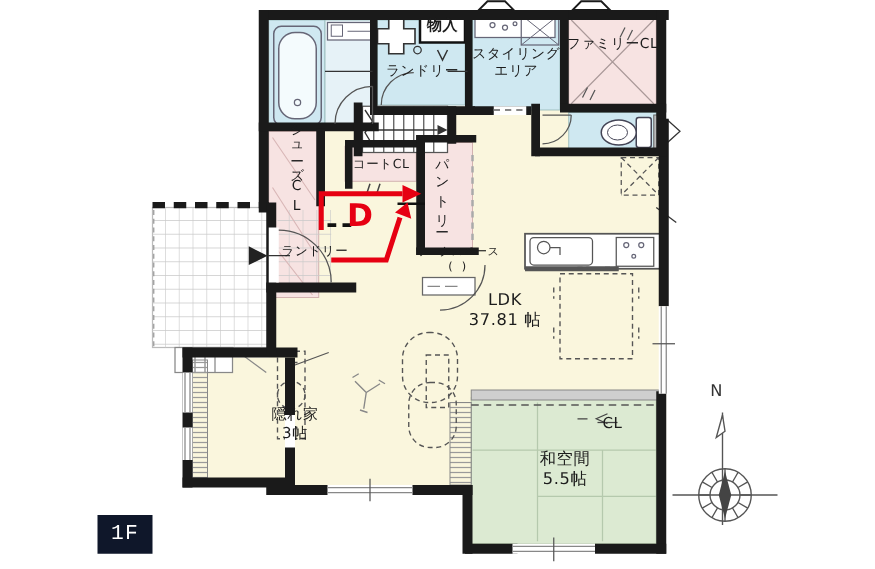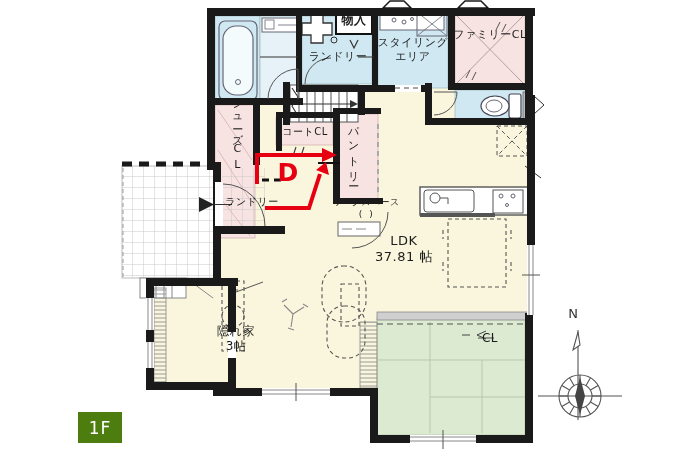--- a/index.html
+++ b/index.html
@@ -9,22 +9,22 @@
   .lbl{position:absolute;color:#1c1c1c;white-space:pre;line-height:1.25;
        transform:translateX(-50%);text-align:center;letter-spacing:0.5px;}
   .s9{font-size:9px;} .s10{font-size:10px;} .s11{font-size:11px;}
   .s12{font-size:12px;} .s13{font-size:13px;}
   .bold{font-weight:700;}
   .vert{writing-mode:vertical-rl;text-orientation:upright;transform:none;
         text-align:left;letter-spacing:3px;}
   .route-d{position:absolute;color:#e60012;font-size:25px;font-weight:700;
            transform:translateX(-50%);}
   .floor-badge{position:absolute;left:78px;top:412px;width:44px;height:31px;
-               background:#4d7c0f;color:#ffffff;display:flex;align-items:center;
-               justify-content:center;font-size:17px;letter-spacing:1px;}
+               background:#0f172a;color:#ffffff;display:flex;align-items:center;
+               justify-content:center;font-size:17px;letter-spacing:1px;font-family:Liberation Mono, monospace;}
   .north{position:absolute;color:#333;font-size:13px;transform:translateX(-50%);}
 </style>
 </head>
 <body>
 
 <div id="stage">
 
 <svg id="plan-svg" width="700" height="455" viewBox="0 0 700 455">
   <defs>
     <pattern id="grid" width="11" height="11" patternUnits="userSpaceOnUse">
@@ -267,19 +267,20 @@
 <div class="lbl s11" style="left:413px;top:36px;"><span>スタイリング</span><br><span>エリア</span></div>
 <div class="lbl s11" style="left:490px;top:28px;">ファミリーCL</div>
 <div class="lbl s11 vert" style="left:230px;top:92px;">シューズCL</div>
 <div class="lbl s10" style="left:305px;top:126px;">コートCL</div>
 <div class="lbl s11 vert" style="left:346px;top:118px;">パントリー</div>
 <div class="lbl s10" style="left:252px;top:196px;">ランドリー</div>
 <div class="lbl s9" style="left:366px;top:197px;">ワークスペース</div>
 <div class="lbl s9" style="left:366px;top:209px;">(  )</div>
 <div class="lbl s13" style="left:404px;top:233px;"><span>LDK</span><br><span>37.81 帖</span></div>
 <div class="lbl s12" style="left:192px;top:324px;margin-left:44px;"><span>隠れ家</span><br><span>3帖</span></div>
+<div class="lbl s13" style="left:452px;top:360px;"><span>和空間</span><br><span>5.5帖</span></div>
 <div class="lbl s12" style="left:490px;top:331px;">CL</div>
 
 <div class="route-d" style="left:288px;top:158px;">D</div>
 <div class="floor-badge">1F</div>
 <div class="north" style="left:573px;top:306px;">N</div>
 
 </div>
 
 </body></html>

